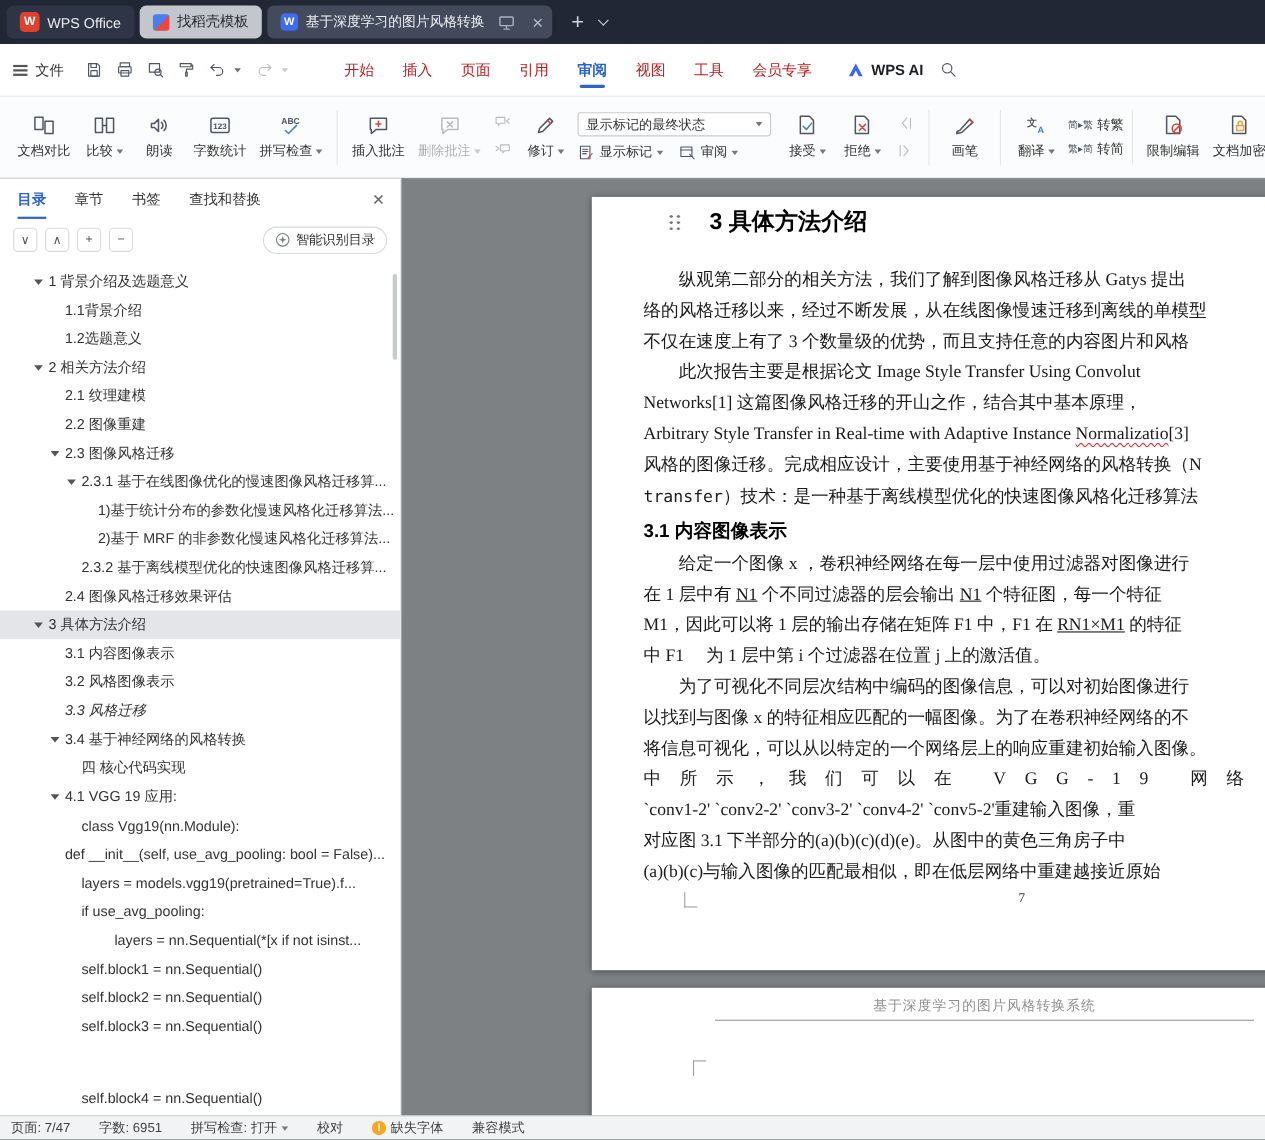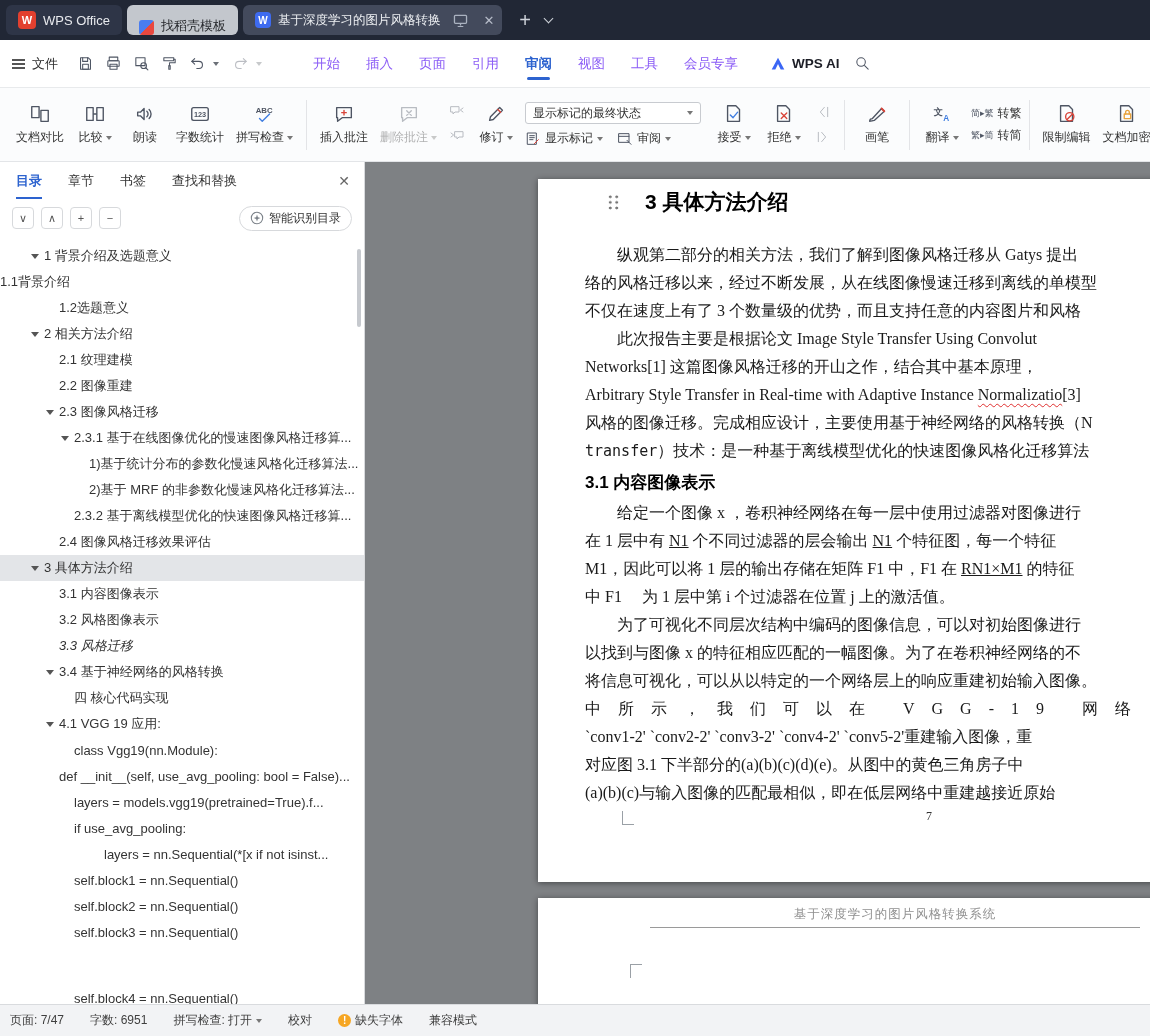--- a/index.html
+++ b/index.html
@@ -5,21 +5,21 @@
   * { margin:0; padding:0; box-sizing:border-box; }
   html,body { width:1150px; height:1036px; overflow:hidden; background:#7e8184;
     font-family:"Liberation Sans", sans-serif; }
   .app { width:1150px; height:1036px; display:flex; flex-direction:column; overflow:hidden; }
 
   
   .tabbar { height:40px; background:#212735; display:flex; align-items:center; padding-left:6px; flex:none; }
   .tab { height:30px; border-radius:6px; display:flex; align-items:center; gap:7px; padding:0 12px;
          font-size:13px; margin-right:5px; white-space:nowrap; }
   .tab.home { background:#2e3547; color:#e8eaee; }
-  .tab.docer { background:#c3c7cd; color:#26282c;align-items:flex-end; }
+  .tab.docer { background:#c3c7cd; color:#26282c; }
   .tab.doc { background:#434a5c; color:#eef0f3; font-size:12.5px; padding-right:8px; }
   .wlogo { width:18px; height:18px; border-radius:4px; display:grid; place-items:center;
            color:#fff; font-size:11px; font-weight:bold; flex:none; }
   .wlogo.red { background:#e2402f; }
   .wlogo.blue { background:#3e6bf0; width:16px; height:16px; font-size:10px; }
   .docer-ic { width:15px; height:15px; border-radius:3px; flex:none;
               background:linear-gradient(135deg,#4a7df0 0 52%, #e8483f 52% 100%); }
   .tab .x { color:#b6bcc9; font-size:13px; margin-left:8px; }
   .newtab { color:#cfd3da; font-size:20px; line-height:20px; margin:0 4px 0 8px; padding:0 4px; }
   .chev { width:7px; height:7px; border-right:1.6px solid #cfd3da; border-bottom:1.6px solid #cfd3da;
@@ -32,21 +32,21 @@
   .fileBtn { display:flex; align-items:center; gap:7px; font-size:13px; color:#2f2f2f; margin-right:14px; }
   .hamb { width:13px; height:2px; background:#555; box-shadow:0 -4px 0 #555, 0 4px 0 #555; }
   .qicon { width:26px; height:26px; display:grid; place-items:center; border-radius:4px; margin-right:2px; }
   .i { width:22px; height:22px; stroke:#4e5563; fill:none; stroke-width:1.5; stroke-linecap:round; stroke-linejoin:round; }
   .i.s18 { width:17px; height:17px; }
   .i.s16 { width:16px; height:16px; }
   .mcaret { width:0; height:0; border-left:3.5px solid transparent; border-right:3.5px solid transparent;
             border-top:4px solid #6b7077; margin:0 8px 0 1px; }
   .disabled { opacity:.38; }
   .menu-tab-list { display:flex; align-items:stretch; height:34px; margin-left:30px; }
-  .menu-tab { font-size:13.5px; color:#8b5cf6; margin:0 13px; line-height:33px; position:relative; }
+  .menu-tab { font-size:13.5px; color:#b91c1c; margin:0 13px; line-height:33px; position:relative; }
   .menu-tab.active { color:#2d63cf; font-weight:bold; }
   .menu-tab.active::after { content:""; position:absolute; left:2px; right:2px; bottom:1px; height:3px;
                             background:#2d63cf; border-radius:2px; }
   .wpsai { display:flex; align-items:center; gap:5px; font-size:13.5px; font-weight:bold; color:#1c1e26; margin:0 10px 0 18px; }
 
   
   .ribbon { height:74px; background:#fbfcfd; border-bottom:1px solid #e3e5e8; display:flex;
             align-items:center; padding:0 10px; flex:none; overflow:hidden; }
   .vdiv { width:1px; height:50px; background:#e3e4e7; margin:0 7px; flex:none; }
   .tallbtn { flex:none; display:flex; flex-direction:column; align-items:center; justify-content:center;
@@ -112,21 +112,21 @@
   .pagenum { position:absolute; left:388px; top:630px; font-family:"Liberation Serif", serif;
              font-size:12px; color:#333; }
   .p2header { margin:8px 0 0 112px; width:490px; border-bottom:1px solid #9a9a9a; text-align:center;
               padding-bottom:4px; font-size:12.5px; color:#8f8f8f; letter-spacing:1px; white-space:nowrap; }
   .corner-tl { position:absolute; left:92px; top:66px; width:12px; height:14px;
                border-left:1.6px solid #9aa0a6; border-top:1.6px solid #9aa0a6; }
   .p2text { position:absolute; left:112px; top:118px; font-family:"Liberation Serif", serif;
             font-size:16px; color:#1a1a1a; white-space:nowrap; }
 
   
-  .statusbar { height:32px; background:#f2f3f5; border-top:1px solid #d9dbde; display:flex;
+  .statusbar { height:22px; background:#f2f3f5; border-top:1px solid #d9dbde; display:flex;
                align-items:center; gap:26px; padding:0 10px; font-size:12px; color:#3f3f3f; flex:none; }
   .sitem { display:flex; align-items:center; gap:4px; white-space:nowrap; }
   .warn { width:13px; height:13px; border-radius:50%; background:#f6a623; color:#fff; font-size:10px;
           font-weight:bold; display:grid; place-items:center; }
 </style>
 </head>
 <body>
 
 <div class="app">
 
@@ -464,21 +464,21 @@
             </svg>
           <span>智能识别目录</span>
         </span>
       </div>
       <div class="toc">
         <div class="toc-scrollbar"></div>
       <div class="toc-row" style="padding-left: 31px;">
             <span class="tri"></span>
             <span>1 背景介绍及选题意义</span>
           </div>
-          <div class="toc-row" style="">
+          <div class="toc-row" style="padding-left: 59px;">
             <span>1.1背景介绍</span>
           </div>
           <div class="toc-row" style="padding-left: 59px;">
             <span>1.2选题意义</span>
           </div>
           <div class="toc-row" style="padding-left: 31px;">
             <span class="tri"></span>
             <span>2 相关方法介绍</span>
           </div>
           <div class="toc-row" style="padding-left: 59px;">

